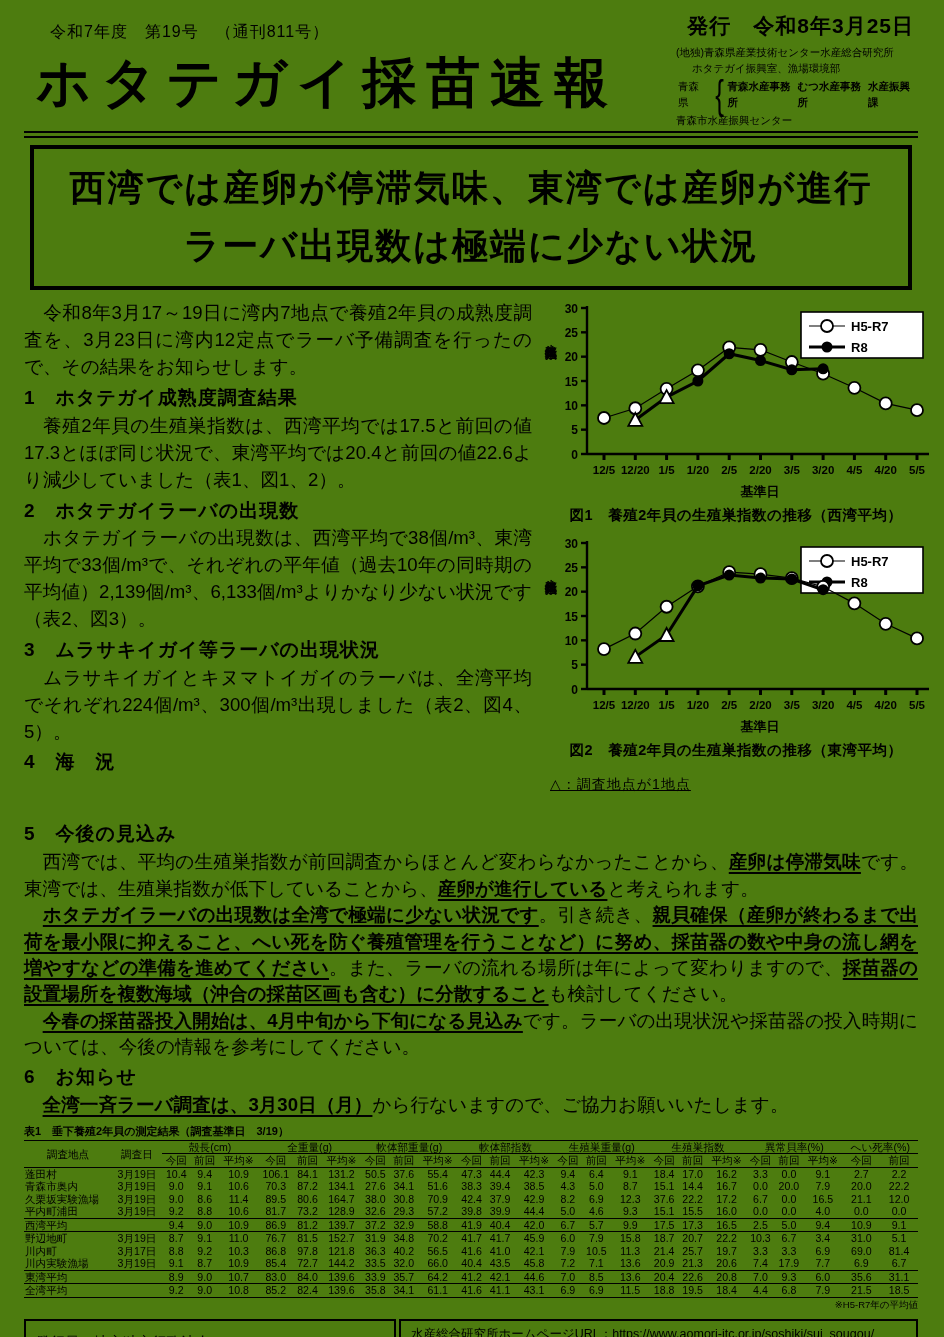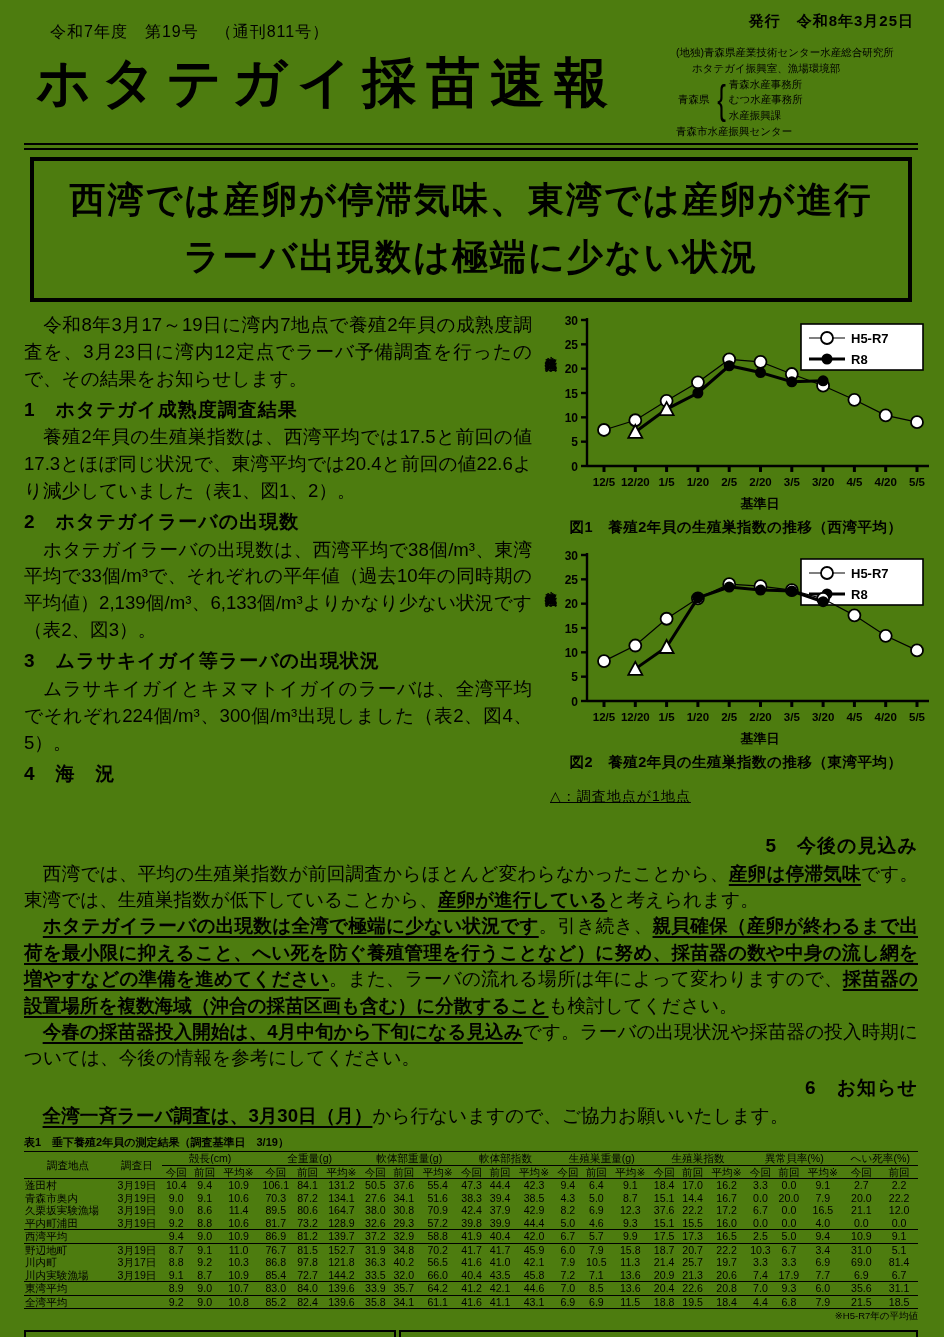--- a/index.html
+++ b/index.html
@@ -2,47 +2,47 @@
 <html><head>
 <meta charset="utf-8">
 <style>
   html,body{margin:0;padding:0;background:#9a9a9a;}
   .page{width:944px;height:1337px;background:#4d7c0f;margin:0 auto;position:relative;
         box-sizing:border-box;padding:12px 26px 8px 24px;color:#000;overflow:hidden;
         font-family:"Liberation Sans","DejaVu Sans",sans-serif;}
   
   .hdr-top{display:flex;justify-content:space-between;align-items:flex-start;}
   .issue{font-size:16px;margin-left:26px;padding-top:10px;letter-spacing:1px;}
-  .publish{font-size:15px;font-weight:bold;letter-spacing:1px;padding-right:4px;}
+  .publish{font-size:21px;font-weight:bold;letter-spacing:1px;padding-right:4px;}
   .hdr-main{display:flex;justify-content:space-between;margin-top:0;}
   .title{font-size:54px;font-weight:bold;letter-spacing:10px;margin:10px 0 0 12px;line-height:1.1;}
   .org{width:242px;font-size:10.5px;line-height:1.5;padding-top:2px;}
   .org-l2{padding-left:16px;}
   .org-pref{display:flex;align-items:center;}
   .org-pref-label{margin-left:2px;}
   .brace{font-size:40px;font-weight:100;line-height:.9;margin:0 1px 0 5px;display:inline-block;transform:scaleX(.65);}
-  .pref-items{display:flex;flex-direction:column;}
+  .pref-items{display:flex;font-weight:bold;}
   .double-rule{border-top:2px solid #000;border-bottom:2px solid #000;height:3px;margin-top:3px;}
   
   .headline-box{border:4px solid #000;margin:7px 6px 0 6px;text-align:center;font-size:36px;
         font-weight:600;letter-spacing:2px;padding:10px 0 12px;line-height:1.6;}
   
   .main{display:flex;margin-top:10px;height:517px;}
   .col-text{width:524px;font-size:18.6px;line-height:1.45;text-align:justify;}
   .col-text p{margin:0;}
   .col-text h2{font-size:19px;margin:3px 0 1px;letter-spacing:1px;}
   .col-charts{width:376px;margin-left:10px;padding-top:2px;}
   .chart-block{position:relative;margin-left:15px;}
   .ylab{position:absolute;left:-15px;top:32px;writing-mode:vertical-rl;text-orientation:upright;
         font-size:12px;font-weight:bold;letter-spacing:1px;}
   .chart-caption{font-size:14.5px;font-weight:bold;margin:0 0 12px 12px;letter-spacing:.5px;text-align:center;}
   .chart-note{font-size:14px;margin:16px 0 0 8px;letter-spacing:1px;text-decoration:underline;}
   
   .wide{margin-top:4px;font-size:18.6px;line-height:1.42;}
-  .wide h2{font-size:19px;margin:3px 0 1px;letter-spacing:1px;text-align:right;}
+  .wide h2{font-size:19px;margin:3px 0 1px;letter-spacing:1px;}
   .wide p{margin:0;text-align:justify;}
   .emph{font-weight:bold;text-decoration:underline;text-underline-offset:4px;text-decoration-thickness:1.5px;}
   
   .table-sec{margin-top:6px;}
   .t-title{font-size:11px;font-weight:bold;}
   table.t1{border-collapse:collapse;width:100%;margin-top:1px;}
   .t1 th,.t1 td{font-size:10.6px;font-weight:normal;text-align:center;padding:0 1px;line-height:1.18;white-space:nowrap;}
   .t1 thead tr:first-child th{border-top:1.4px solid #000;}
   .t1 thead th.grp{border-bottom:1px solid #000;}
   .t1 thead th.sub,.t1 thead th.fix{border-bottom:1.4px solid #000;}

